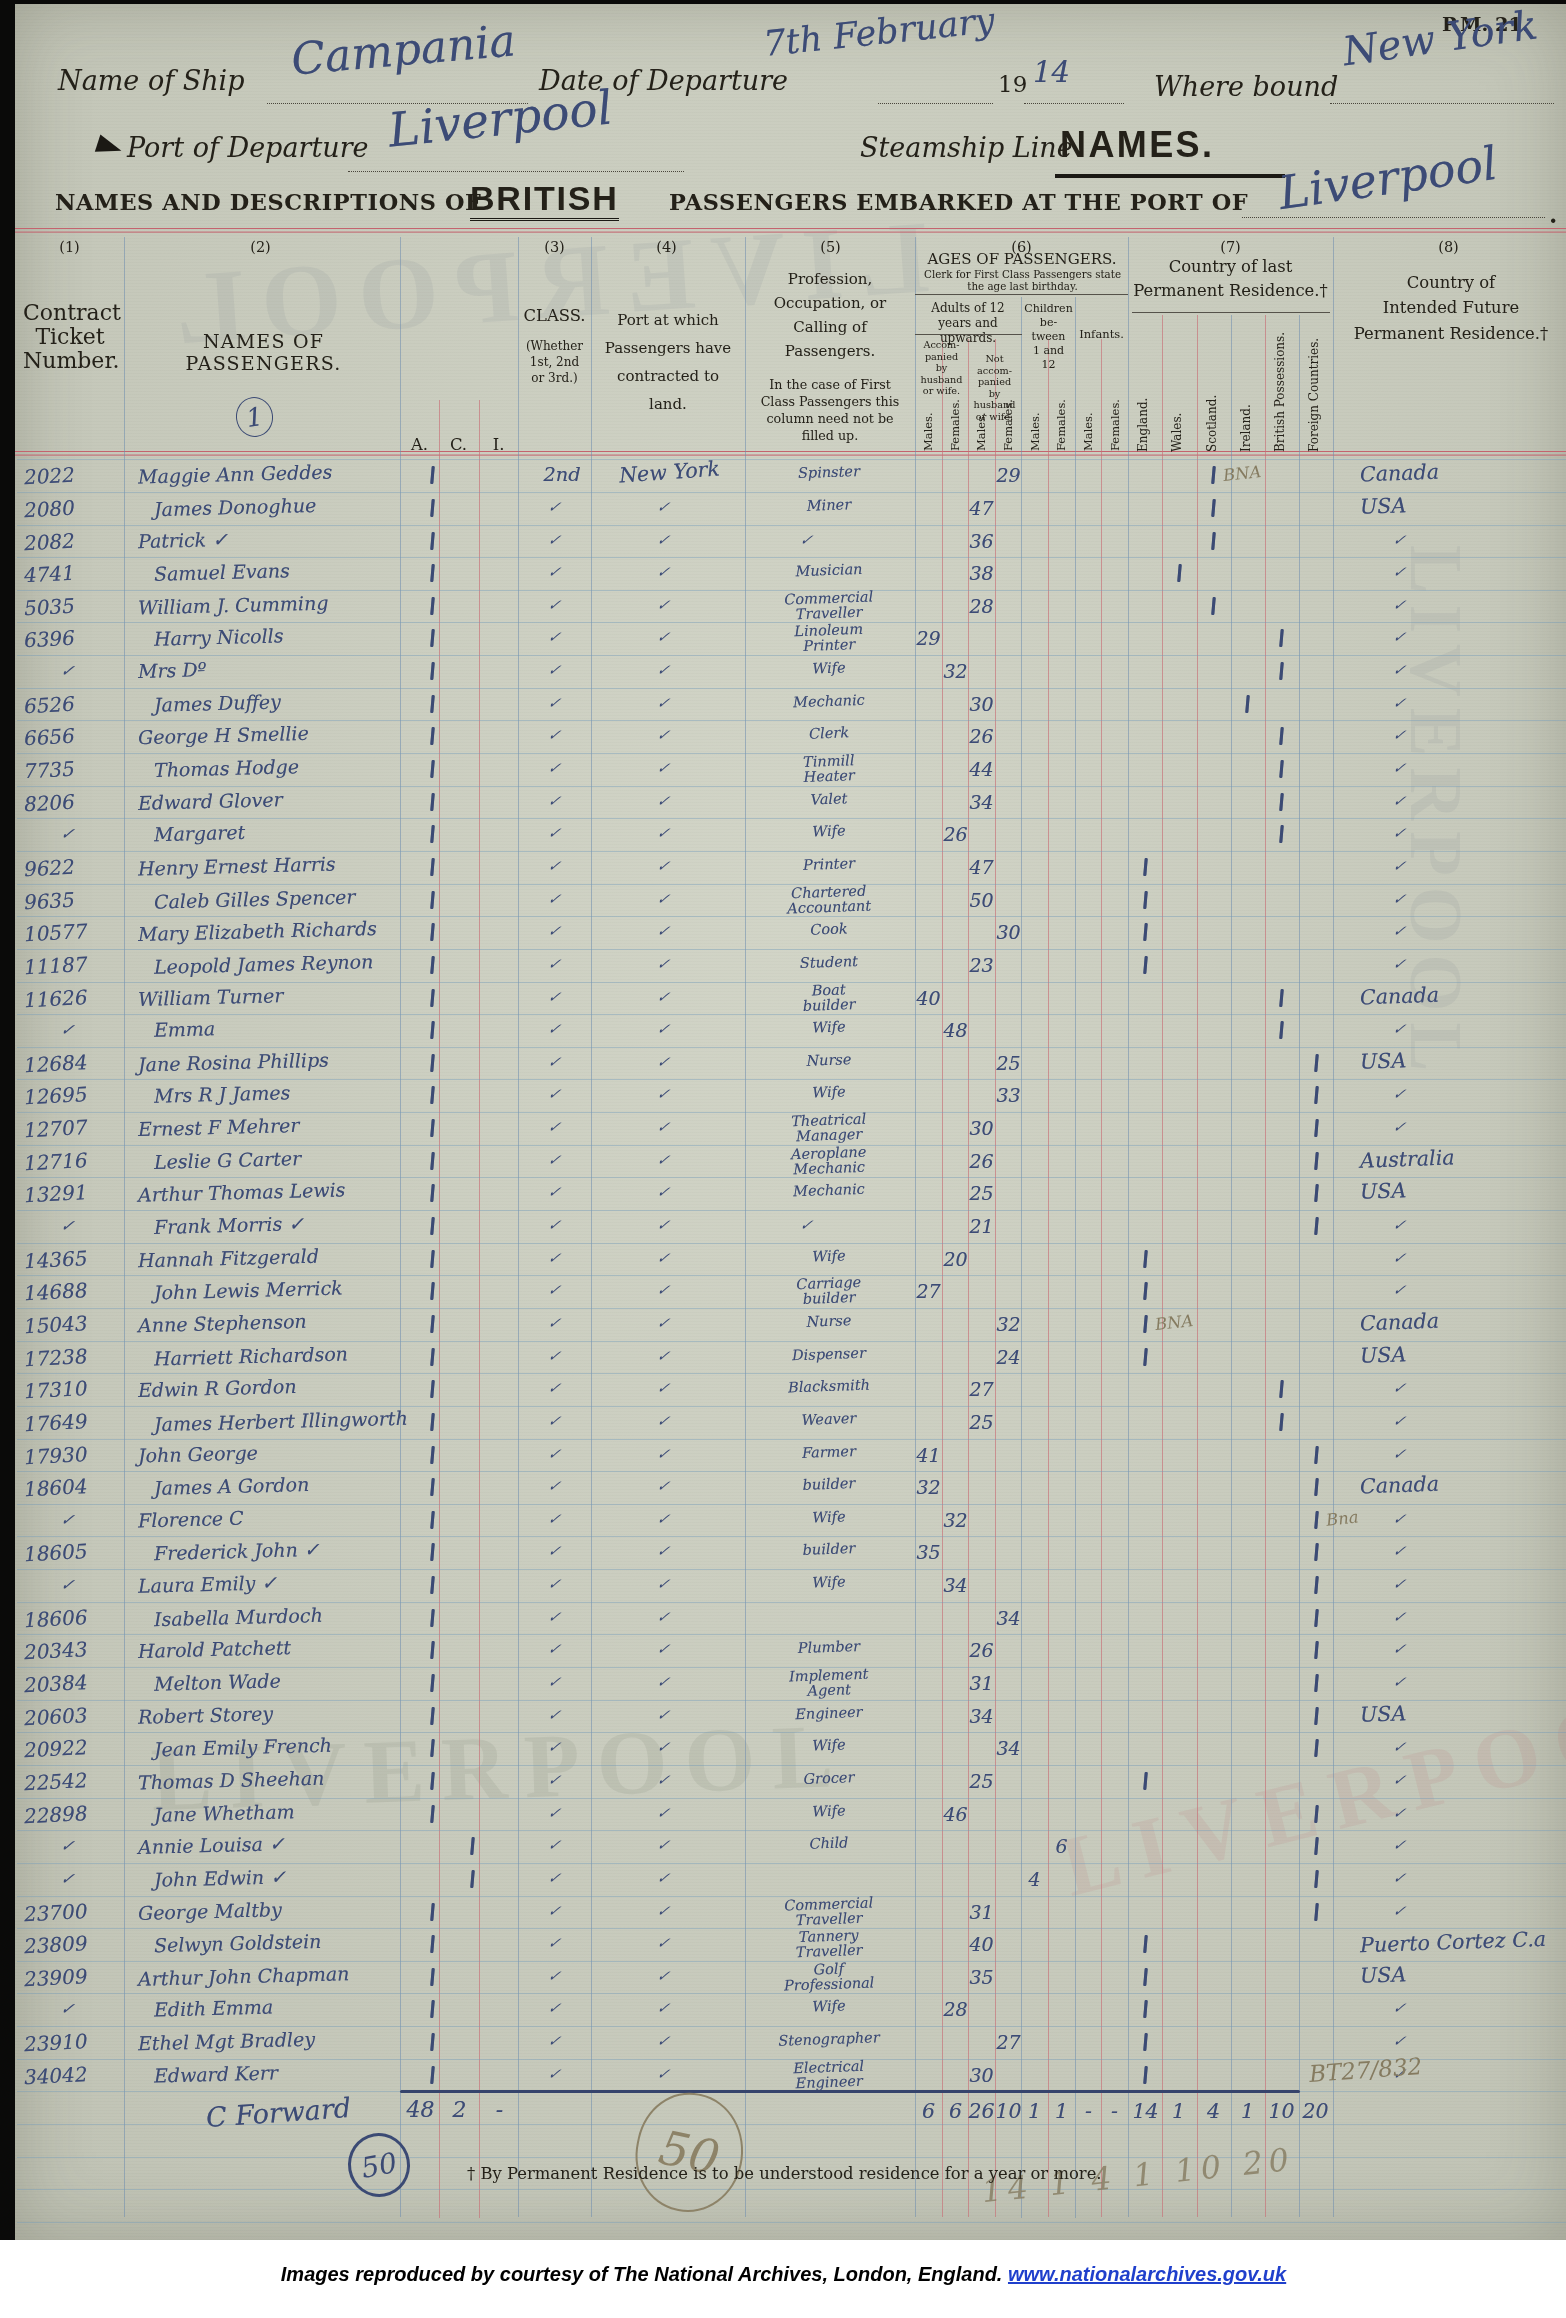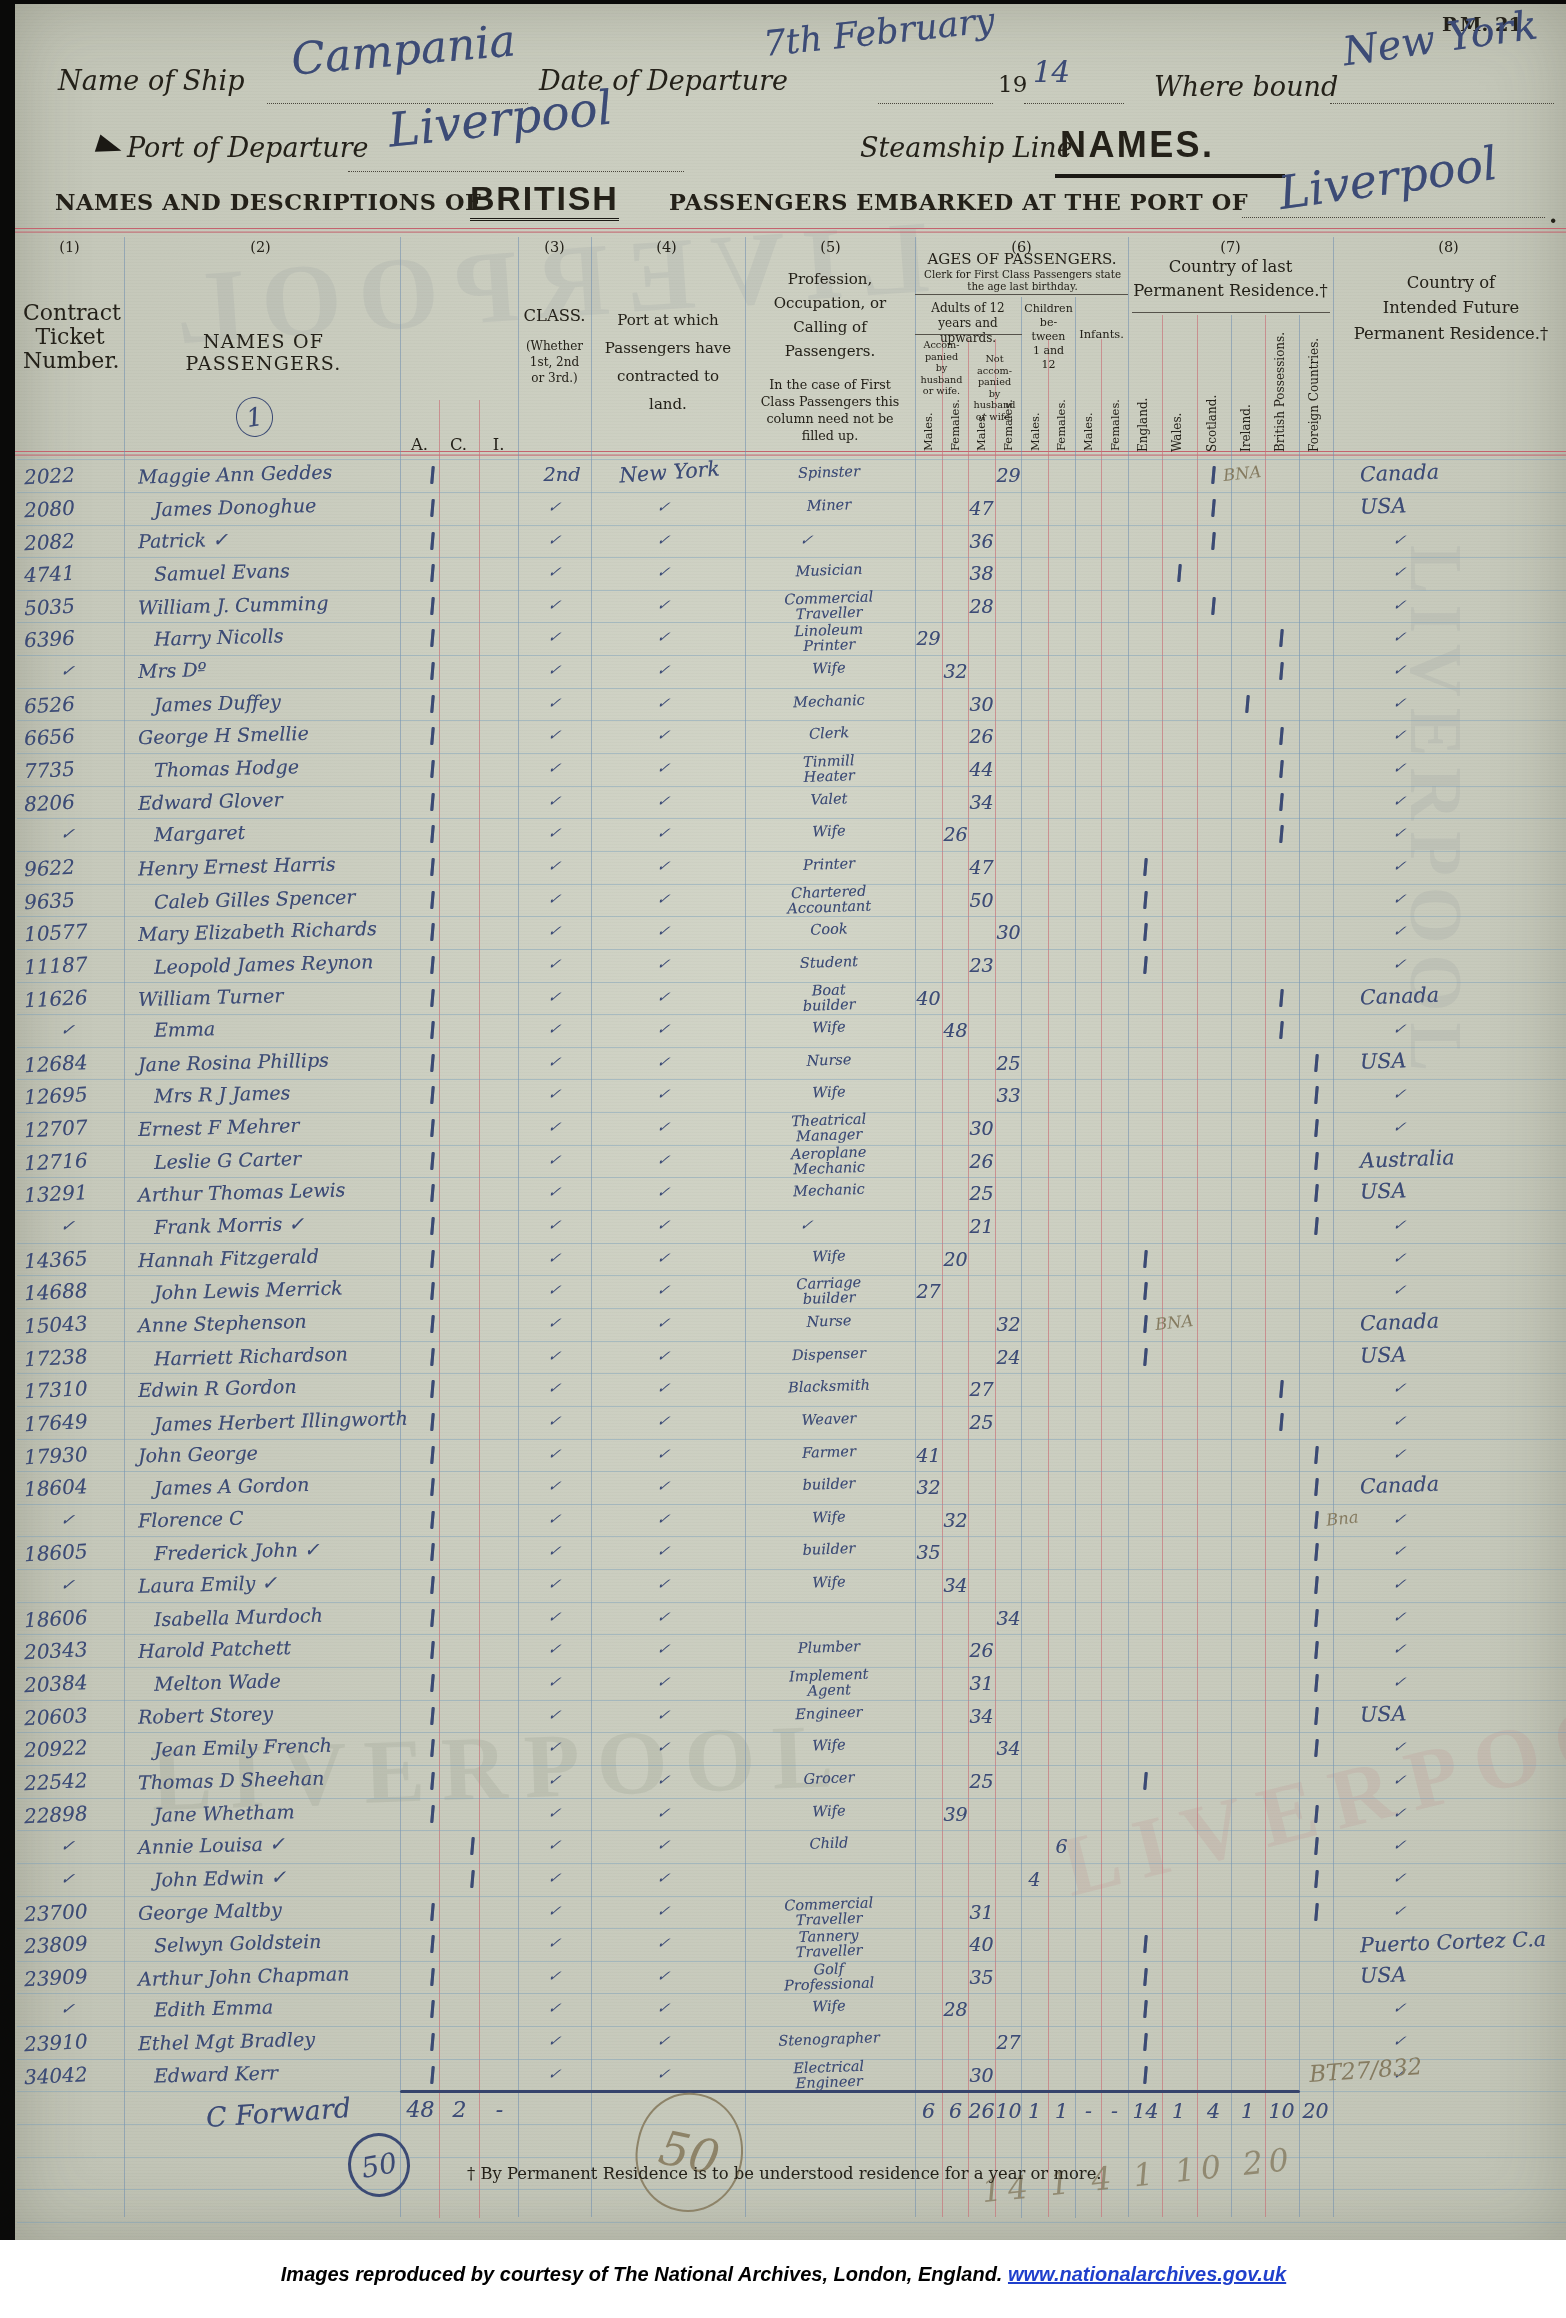--- a/index.html
+++ b/index.html
@@ -700,21 +700,21 @@
           <div class="abs stroke" style="left: 1144px; top: 7.3px;"></div>
           <div class="abs tick" style="left: 1393px; top: 6px; font-size: 15px;">✓</div>
         </div>
         <div class="abs " style="left: 0px; top: 1798px; width: 1567px; height: 33px;">
           <div class="abs hw" style="left: 24px; top: 3.6px; width: 91px; font-size: 20px; transform: rotate(-3deg);">22898</div>
           <div class="abs hw row-name" style="left: 154px; top: 3.6px; transform: rotate(-1.5deg);">Jane Whetham</div>
           <div class="abs stroke" style="left: 431px; top: 7.3px;"></div>
           <div class="abs tick" style="left: 548px; top: 6px; font-size: 15px;">✓</div>
           <div class="abs tick" style="left: 657px; top: 6px; font-size: 15px;">✓</div>
           <div class="abs hw" style="left: 750px; top: 6px; width: 158px; text-align: center; font-size: 14.5px; line-height: 15px; white-space: pre-line; transform: rotate(-2deg);">Wife</div>
-          <div class="abs hw" style="left: 942px; top: 4.8px; width: 27px; text-align: center; font-size: 19px;">39</div>
+          <div class="abs hw" style="left: 942px; top: 4.8px; width: 27px; text-align: center; font-size: 19px;">46</div>
           <div class="abs stroke" style="left: 1315px; top: 7.3px;"></div>
           <div class="abs tick" style="left: 1393px; top: 6px; font-size: 15px;">✓</div>
         </div>
         <div class="abs " style="left: 0px; top: 1830px; width: 1567px; height: 33px;">
           <div class="abs tick" style="left: 61px; top: 6px; font-size: 15.8px;">✓</div>
           <div class="abs hw row-name" style="left: 138px; top: 3.6px; transform: rotate(-1.5deg);">Annie Louisa  ✓</div>
           <div class="abs stroke" style="left: 471px; top: 7.3px;"></div>
           <div class="abs tick" style="left: 548px; top: 6px; font-size: 15px;">✓</div>
           <div class="abs tick" style="left: 657px; top: 6px; font-size: 15px;">✓</div>
           <div class="abs hw" style="left: 750px; top: 6px; width: 158px; text-align: center; font-size: 14.5px; line-height: 15px; white-space: pre-line; transform: rotate(-2deg);">Child</div>

